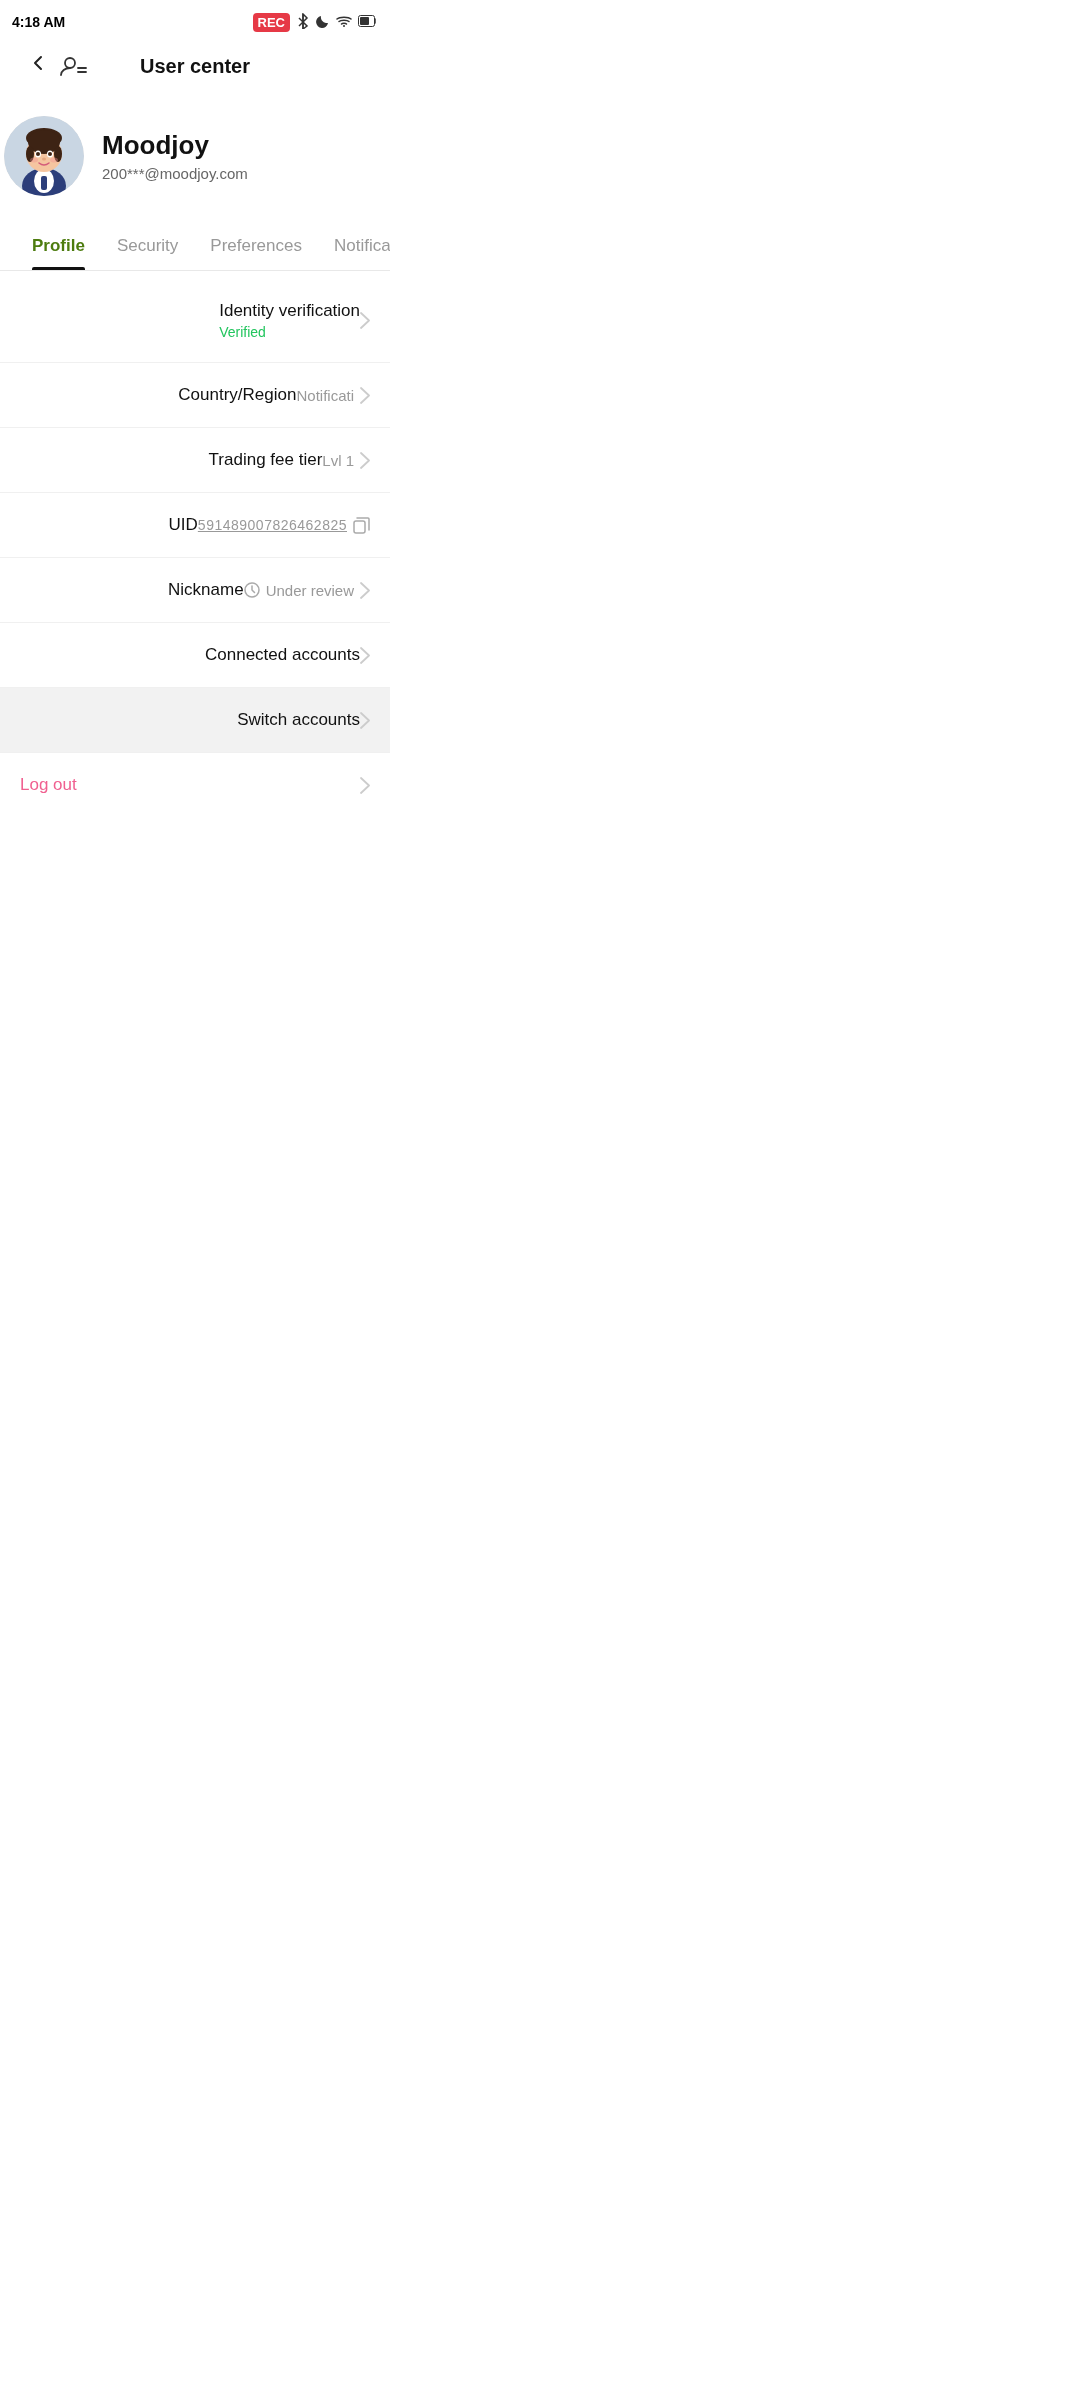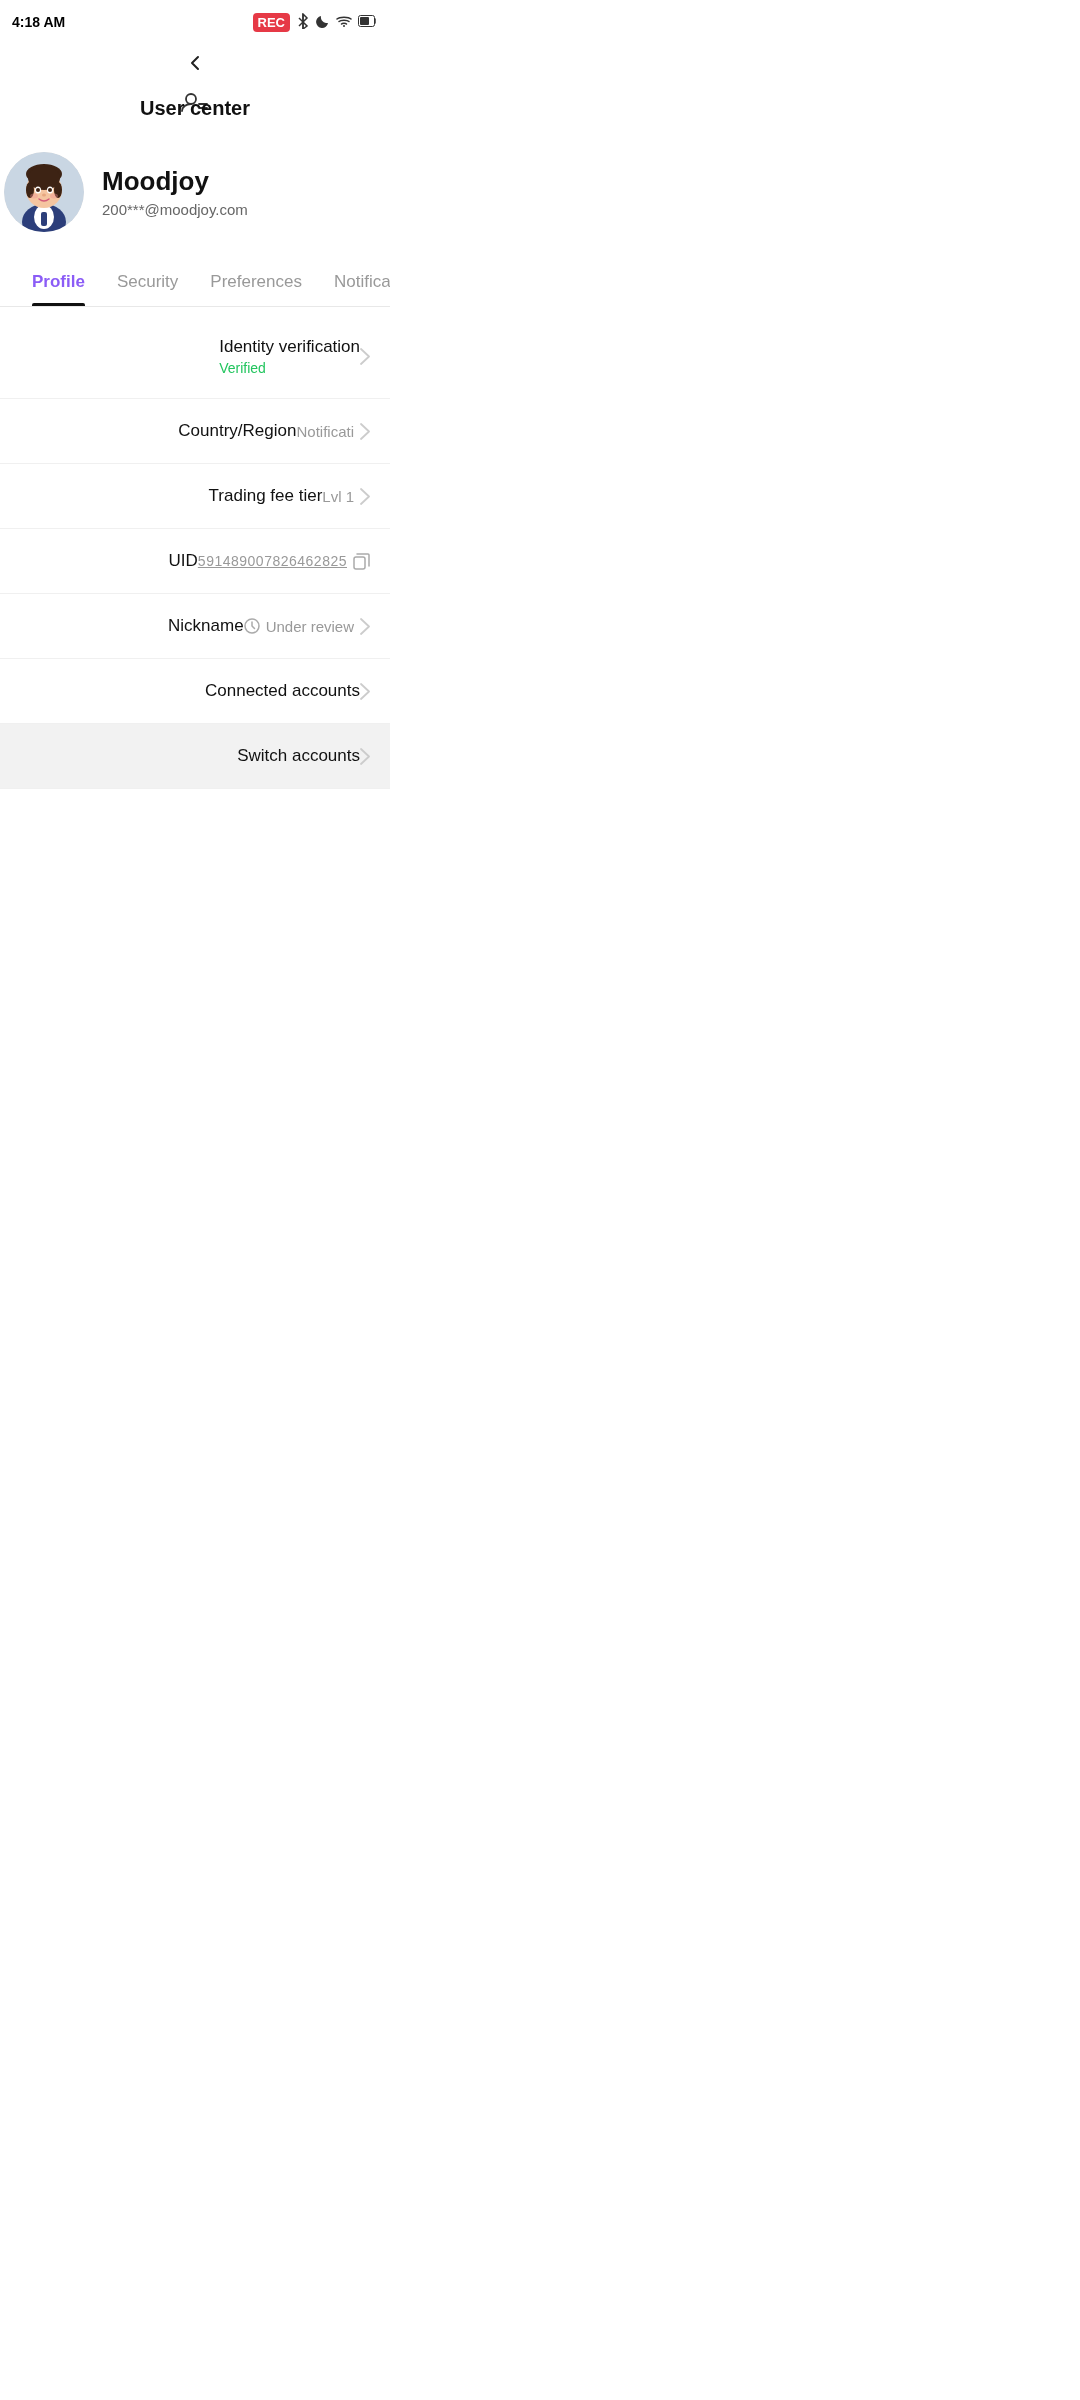--- a/index.html
+++ b/index.html
@@ -49,24 +49,23 @@
 
     .status-icon {
       font-size: 14px;
       color: #333;
     }
 
     
     .header {
       display: flex;
       align-items: center;
-      justify-content: flex-end;
+      justify-content: flex-start;
       padding: 8px 20px 12px;
       position: relative;
-      flex-direction: column;
     }
 
     .header-title {
       font-size: 20px;
       font-weight: 700;
       color: #111;
       position: absolute;
       left: 50%;
       transform: translateX(-50%);
     }
@@ -149,21 +148,21 @@
       padding: 12px 16px 14px;
       font-size: 17px;
       color: #999;
       cursor: pointer;
       white-space: nowrap;
       position: relative;
       flex-shrink: 0;
     }
 
     .tab-item.active {
-      color: #8b5cf6;
+      color: #4d7c0f;
       font-weight: 600;
       text-align: right;
     }
 
     .tab-item.active::after {
       content: '';
       position: absolute;
       bottom: 0;
       left: 16px;
       right: 16px;
@@ -435,14 +434,20 @@
     <div class="menu-item-left">
       <span class="menu-item-label">Switch accounts</span>
     </div>
     <div class="menu-item-right">
       <svg width="10" height="17" viewBox="0 0 10 17" fill="none">
         <path d="M1 1L9 8.5L1 16" stroke="#ccc" stroke-width="1.8" stroke-linecap="round" stroke-linejoin="round"></path>
       </svg>
     </div>
   </div>
 
+  <div class="log-out-item">
+    <span class="log-out-label">Log out</span>
+    <svg width="10" height="17" viewBox="0 0 10 17" fill="none">
+      <path d="M1 1L9 8.5L1 16" stroke="#ccc" stroke-width="1.8" stroke-linecap="round" stroke-linejoin="round"></path>
+    </svg>
+  </div>
 
 </div>
 
 </body></html>

